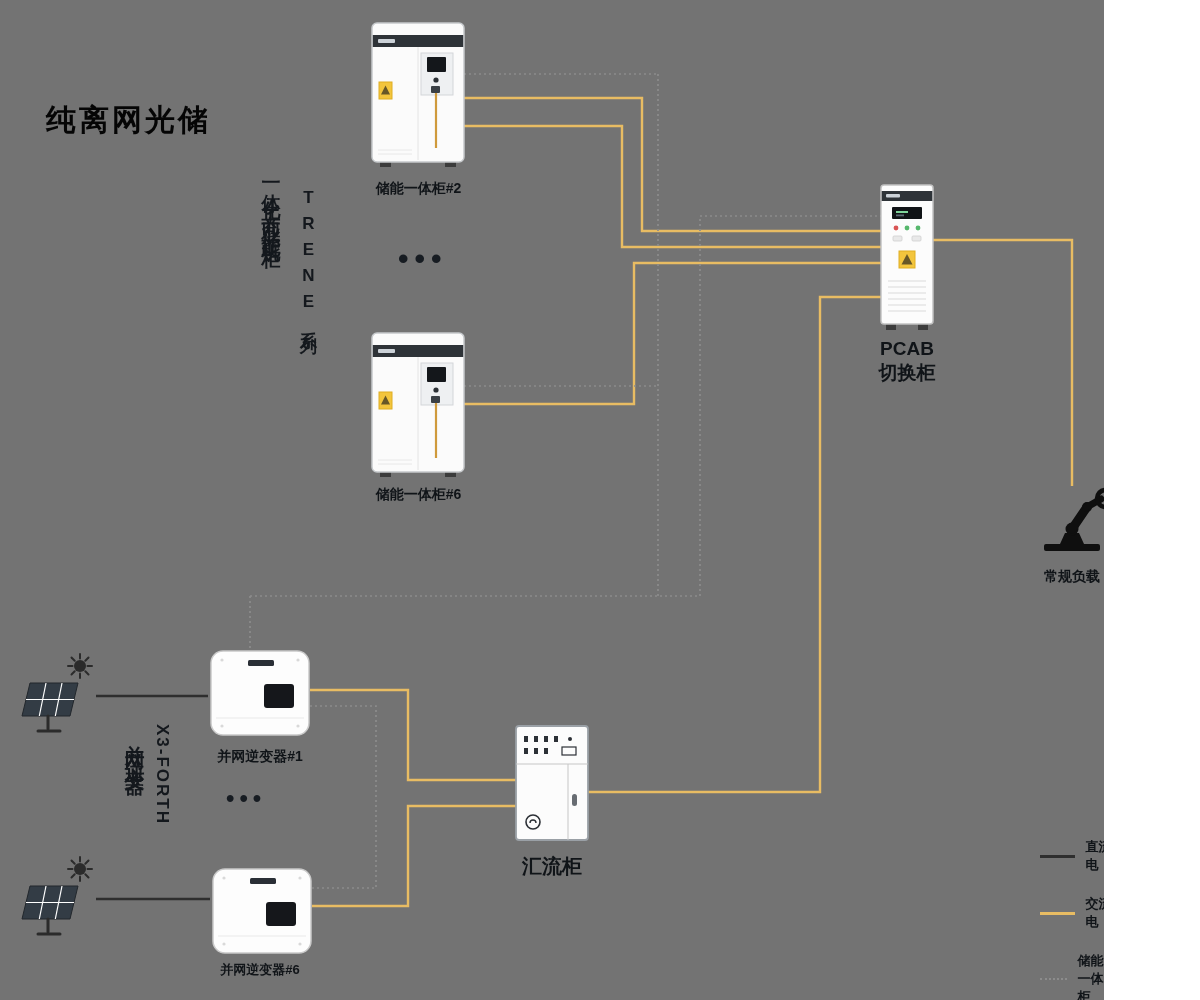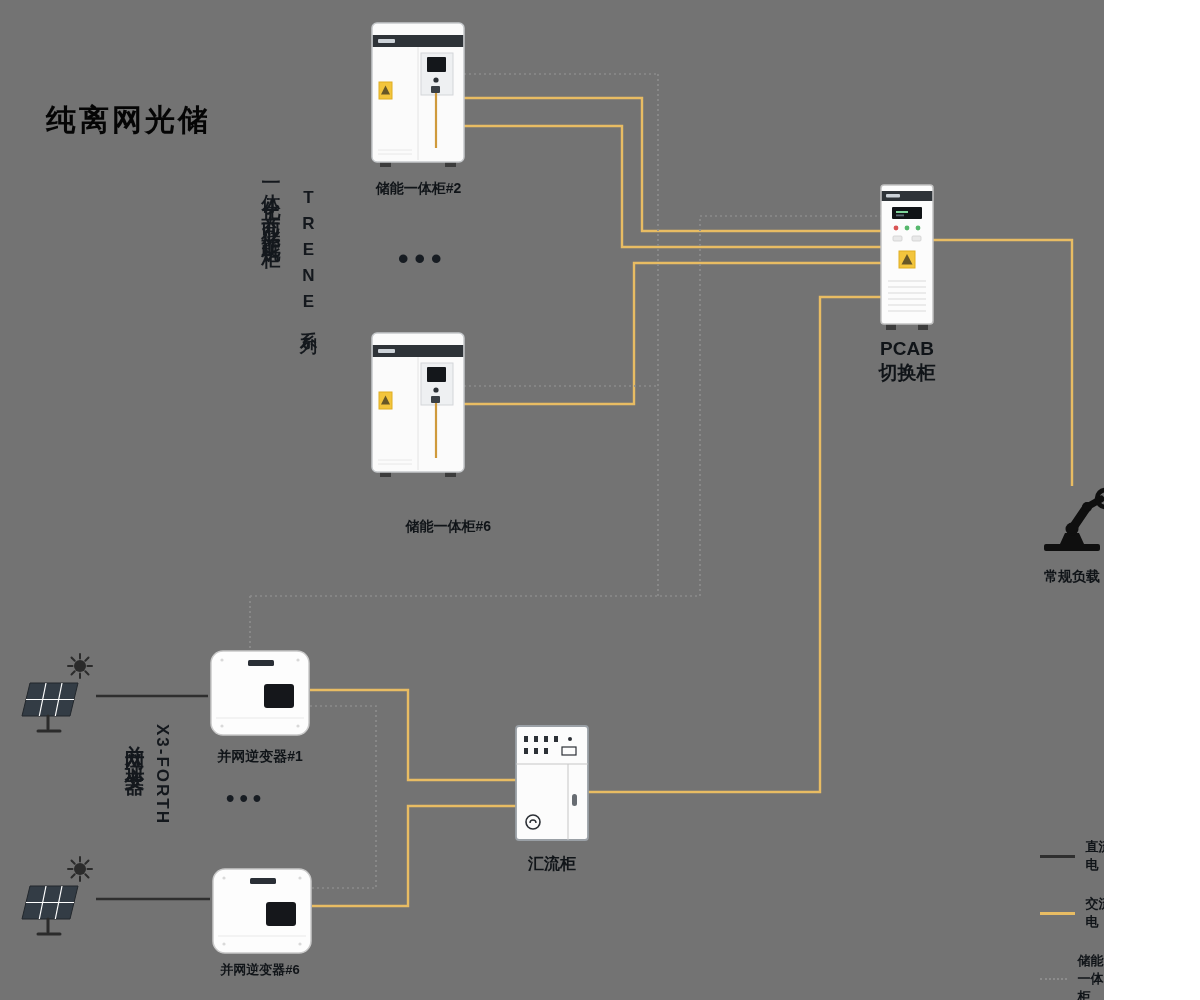--- a/index.html
+++ b/index.html
@@ -35,26 +35,26 @@
   #pv2{left:18px;top:855px;width:85px;height:85px;}
   #inv1{left:208px;top:648px;width:104px;height:92px;}
   #inv6{left:210px;top:866px;width:104px;height:92px;}
   #combiner{left:512px;top:722px;width:80px;height:122px;}
   
   .devlabel{
     position:absolute;font-size:14px;font-weight:700;color:#101418;text-align:center;
     line-height:1.25;
   }
   #cabinet1-label{left:346px;top:180px;width:145px;}
-  #cabinet6-label{left:346px;top:518px;width:145px;text-align:right;}
+  #cabinet6-label{left:346px;top:486px;width:145px;}
   #pcab-label{left:846px;top:337px;width:122px;font-size:19px;}
   #robot-label{left:1022px;top:568px;width:100px;font-size:14px;text-align:center;}
   #inv1-label{left:205px;top:748px;width:110px;font-size:14px;}
   #inv6-label{left:205px;top:962px;width:110px;font-size:13px;}
-  #combiner-label{left:507px;top:854px;width:90px;font-size:16px;}
+  #combiner-label{left:507px;top:854px;width:90px;font-size:20px;}
   
   .dots{position:absolute;color:#171c22;font-weight:700;}
   #dots-storage{left:398px;top:242px;font-size:30px;letter-spacing:6px;}
   #dots-inverter{left:226px;top:784px;font-size:24px;letter-spacing:5px;}
   
   #legend{position:absolute;left:1040px;top:838px;display:flex;flex-direction:column;gap:21px;}
   .legend-row{display:flex;align-items:center;gap:10px;}
   .legend-swatch{width:50px;height:0;}
   .legend-swatch.dc{border-top:3px solid var(--dc);}
   .legend-swatch.ac{border-top:3px solid var(--ac);}

